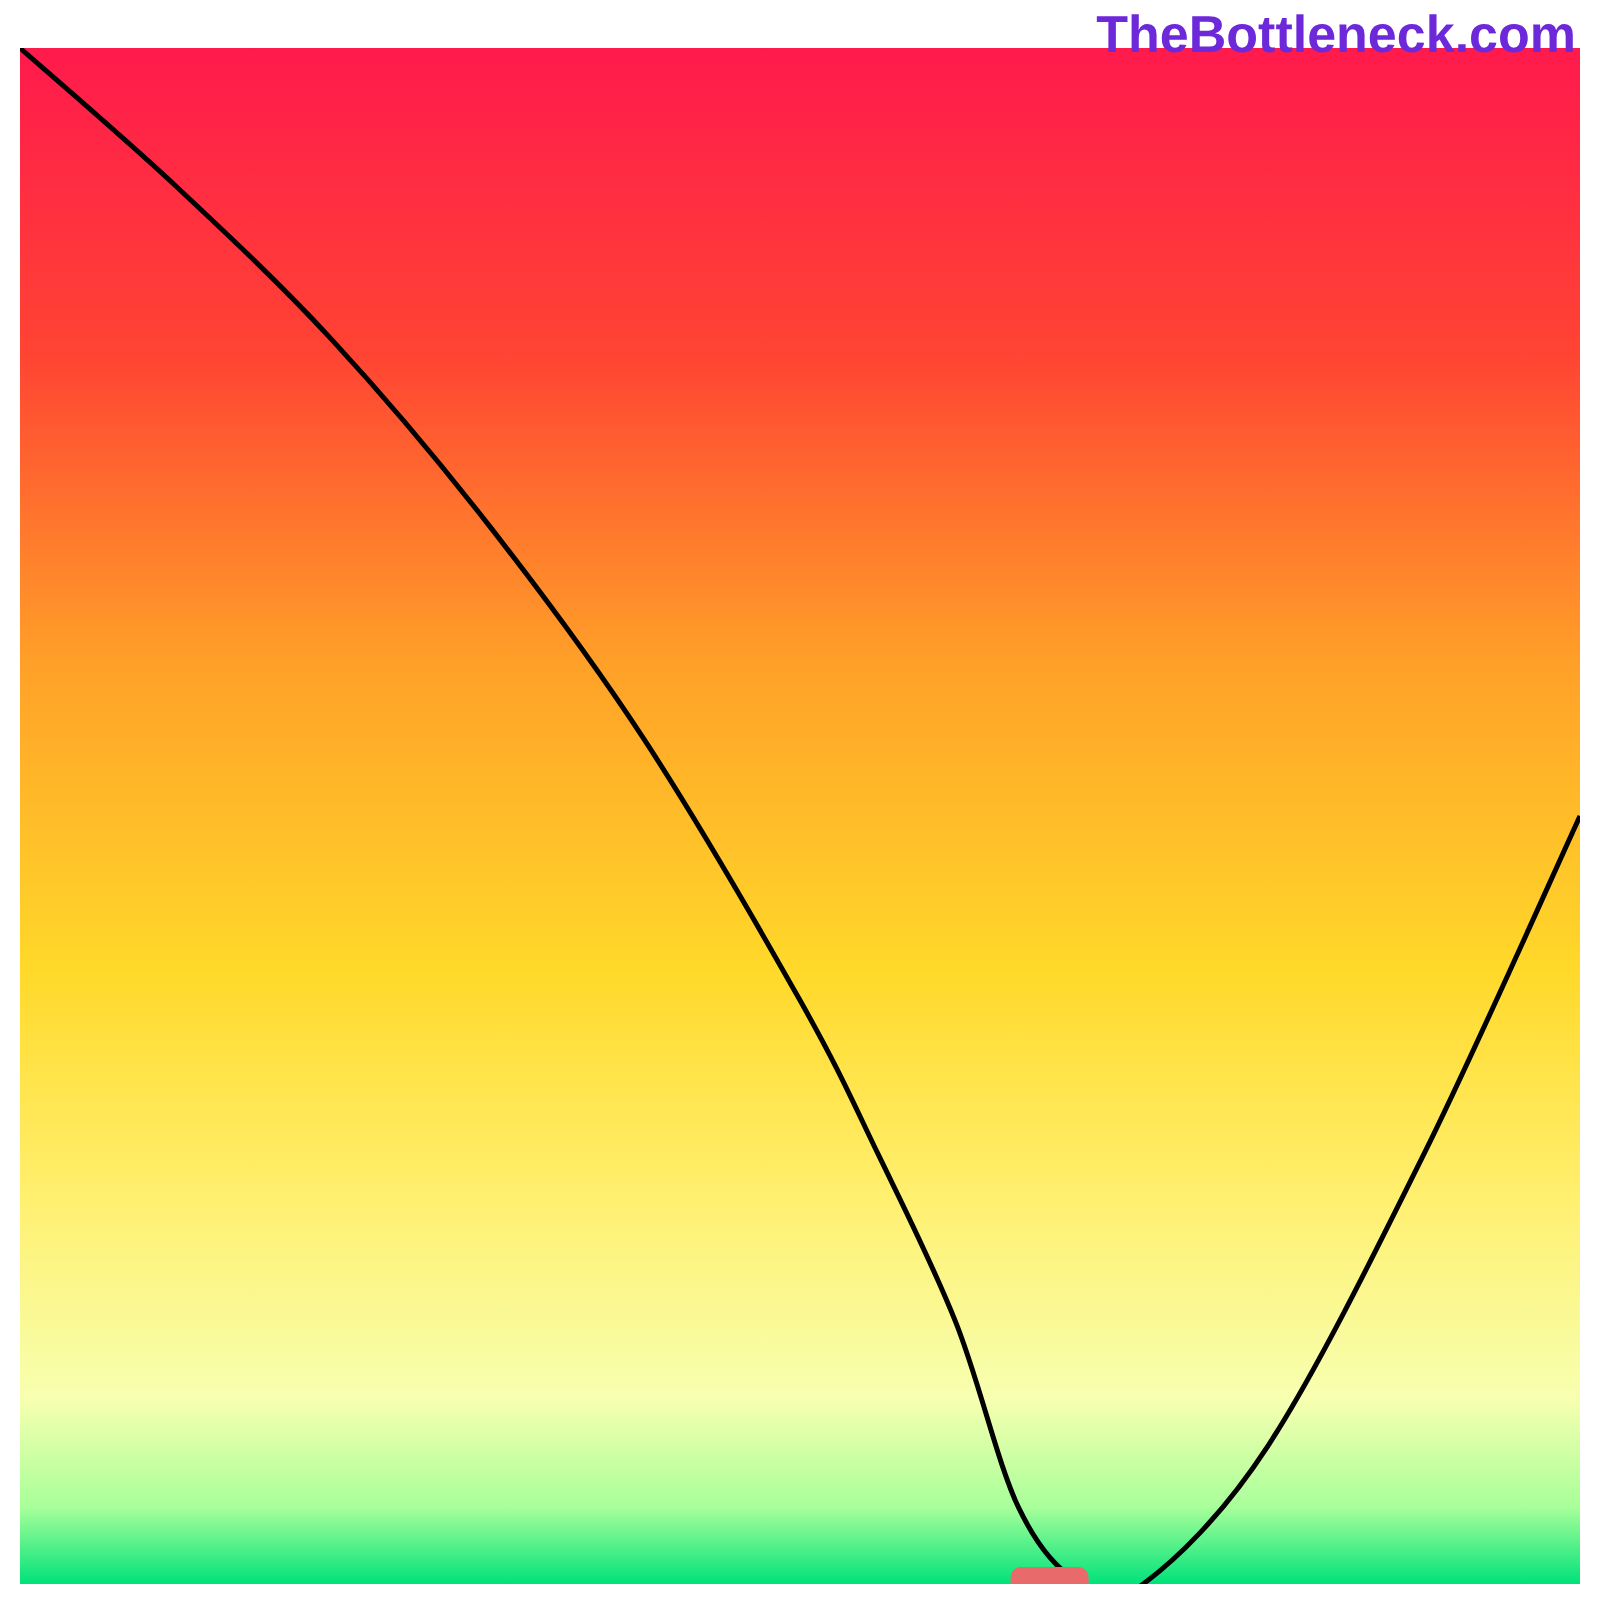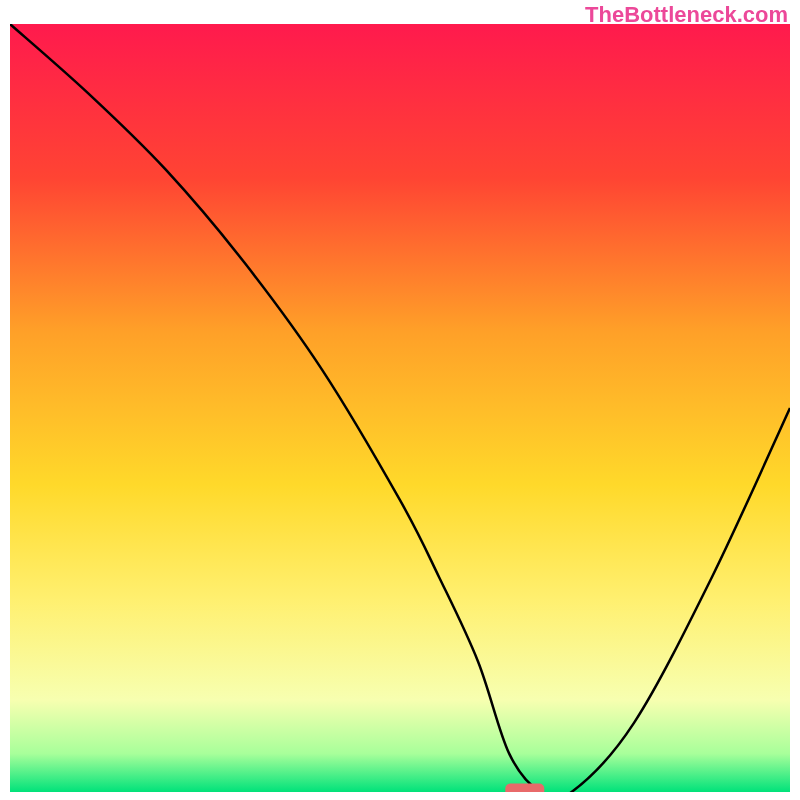--- a/index.html
+++ b/index.html
@@ -9,23 +9,23 @@
     height: 800px;
     background: #ffffff;
     position: relative;
     overflow: hidden;
   }
   .watermark {
     position: absolute;
     top: 2px;
     right: 12px;
     font-family: Arial, sans-serif;
-    font-size: 22px;
+    font-size: 26px;
     font-weight: bold;
-    color: #ec4899;
+    color: #6d28d9;
     z-index: 10;
     letter-spacing: 0px;
   }
   .plot-container {
     position: absolute;
     left: 10px;
     top: 24px;
     width: 780px;
     height: 768px;
   }

